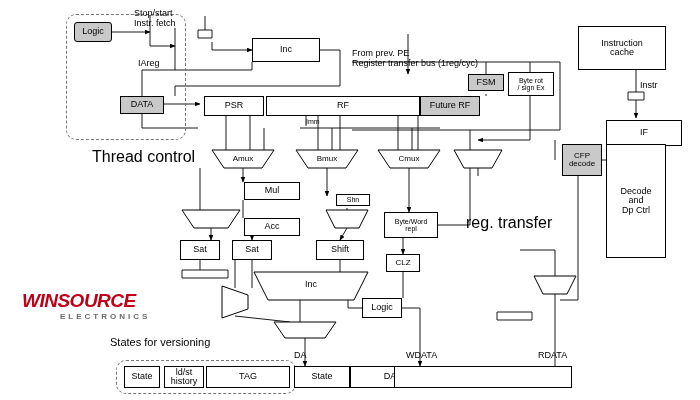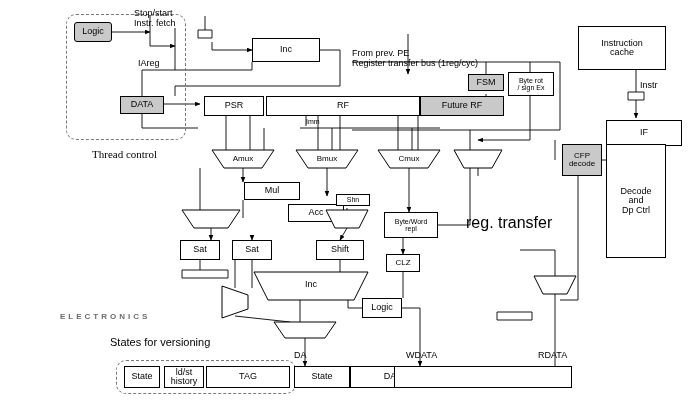--- a/index.html
+++ b/index.html
@@ -131,21 +131,21 @@
   </div>
   <div class="box" style="left:252px;top:38px;width:68px;height:24px;">
     <span>Inc</span>
   </div>
   <div class="box" style="left:204px;top:96px;width:60px;height:20px;">
     <span>PSR</span>
   </div>
   <div class="box" style="left:266px;top:96px;width:154px;height:20px;">
     <span>RF</span>
   </div>
-  <div class="box gray" style="left:420px;top:96px;width:84px;height:20px;text-align:right;">
+  <div class="box gray" style="left:420px;top:96px;width:60px;height:20px;text-align:right;">
     <span>Future RF</span>
   </div>
   <div class="box gray" style="left:468px;top:74px;width:36px;height:17px;">
     <span>FSM</span>
   </div>
   <div class="box" style="left:508px;top:72px;width:46px;height:24px;font-size:7px;white-space:pre;">
     <span>Byte rot
 / sign Ex</span>
   </div>
   <div class="box" style="left:578px;top:26px;width:88px;height:44px;white-space:pre;">
@@ -160,21 +160,21 @@
 decode</span>
   </div>
   <div class="box" style="left:606px;top:144px;width:60px;height:114px;white-space:pre;">
     <span>Decode
 and
 Dp Ctrl</span>
   </div>
   <div class="box" style="left:244px;top:182px;width:56px;height:18px;">
     <span>Mul</span>
   </div>
-  <div class="box" style="left:244px;top:204px;width:56px;height:18px;margin-left:44px;">
+  <div class="box" style="left:244px;top:218px;width:56px;height:18px;">
     <span>Acc</span>
   </div>
   <div class="box" style="left:336px;top:194px;width:34px;height:12px;font-size:7px;">
     <span>Shn</span>
   </div>
   <div class="box" style="left:384px;top:212px;width:54px;height:26px;font-size:7px;white-space:pre;">
     <span>Byte/Word
 repl</span>
   </div>
   <div class="box" style="left:180px;top:240px;width:40px;height:20px;">
@@ -274,24 +274,27 @@
     <svg viewBox="0 0 42 18" style="width:42px;height:18px;">
         <polygon points="0,0 42,0 33,18 9,18" fill="#fff" stroke="#000" stroke-width="1"></polygon>
       </svg>
   </div>
 
   <div class="lbl" style="left:134px;top:8px;">Stop/start
 Instr. fetch</div>
   <div class="lbl" style="left:138px;top:58px;">IAreg</div>
   <div class="lbl" style="left:352px;top:24px;margin-top:24px;">From prev. PE
 Register transfer bus (1reg/cyc)</div>
-  <div class="lbl" style="left:92px;top:148px;font-size:11px;font-family:Liberation Serif, serif;">Thread control</div>
+  <div class="lbl" style="left:92px;top:148px;font-size:16px;">Thread control</div>
   <div class="lbl" style="left:306px;top:118px;font-size:7px;">Imm</div>
   <div class="lbl" style="left:466px;top:214px;font-size:16px;">reg. transfer</div>
   <div class="lbl" style="left:640px;top:80px;">Instr</div>
   <div class="lbl" style="left:110px;top:336px;font-size:11px;">States for versioning</div>
   <div class="lbl" style="left:294px;top:350px;">DA</div>
   <div class="lbl" style="left:406px;top:350px;">WDATA</div>
   <div class="lbl" style="left:538px;top:350px;">RDATA</div>
 
+  <div class="wm wm1" style="left:22px;top:290px;">
+    <span>WIN</span><span style="color:#c00018;">SOURCE</span>
+  </div>
   <div class="wm wm2" style="left:60px;top:312px;">ELECTRONICS</div>
 
 </div>
 
 </body></html>

